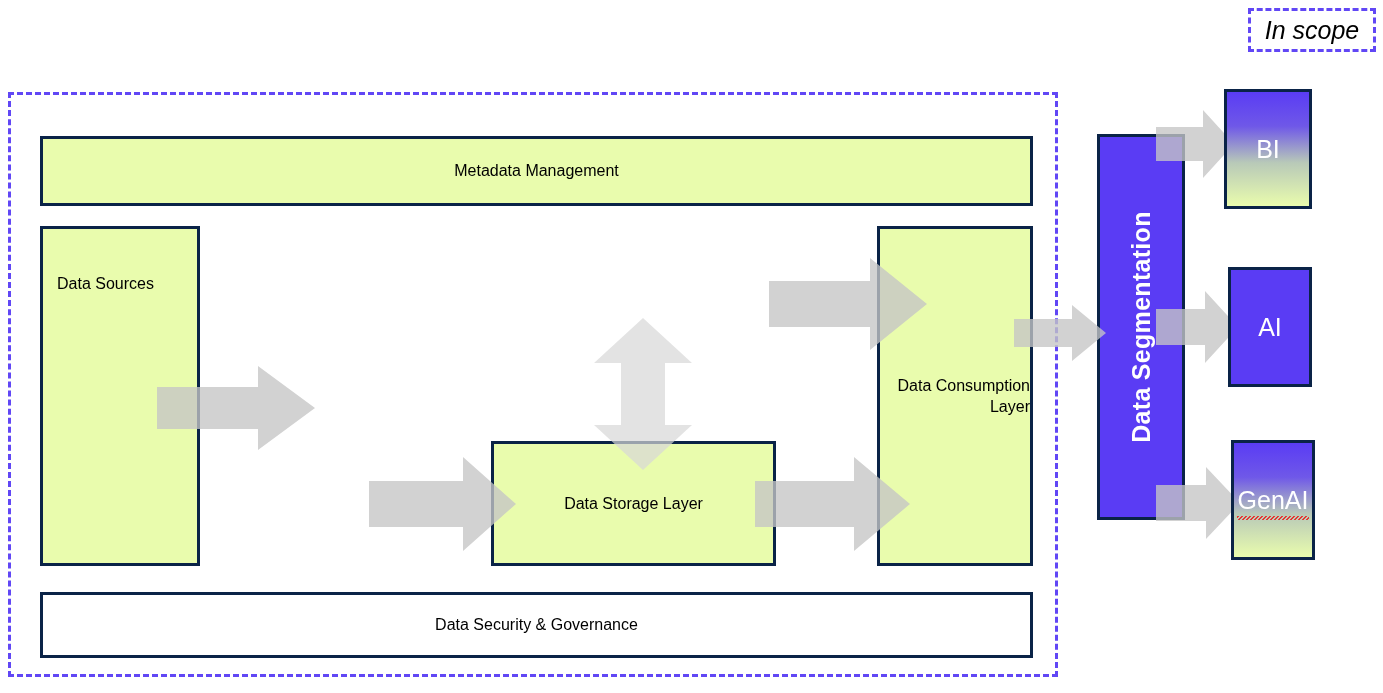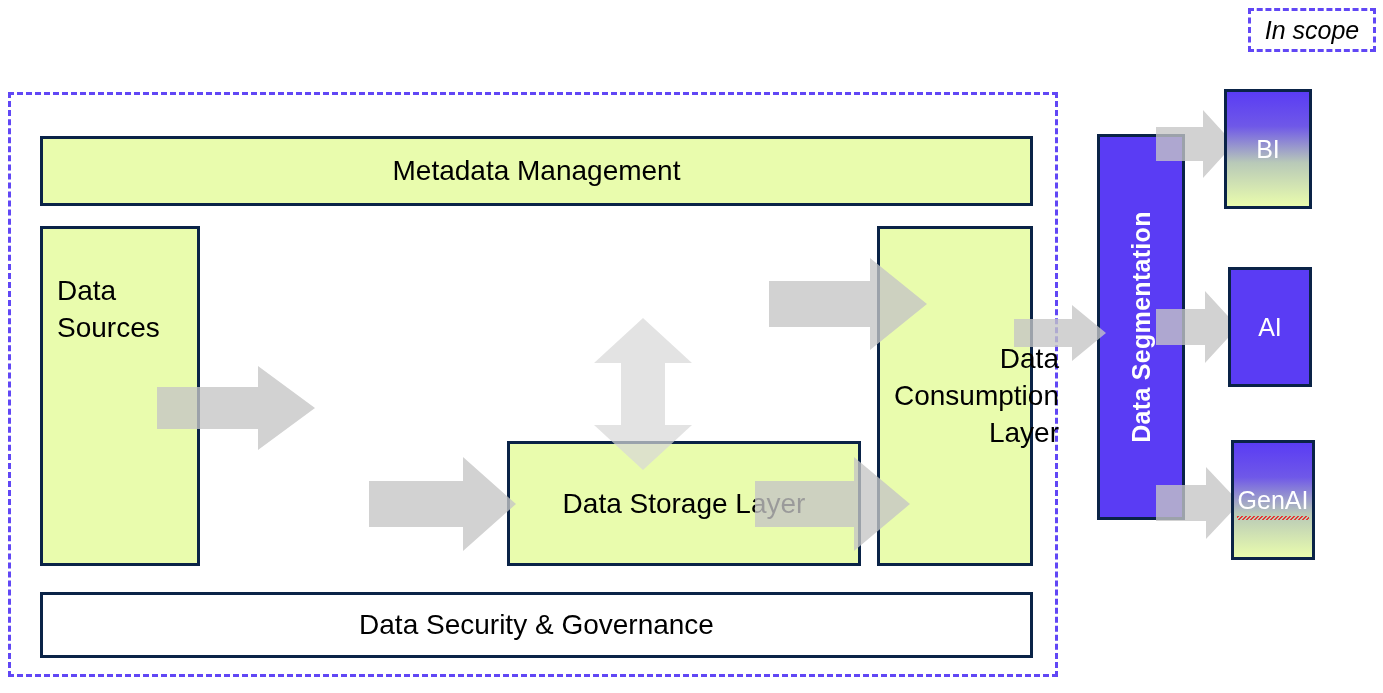--- a/index.html
+++ b/index.html
@@ -48,21 +48,21 @@
     box-sizing: border-box;
   }
 
   
   .node {
     position: absolute;
     box-sizing: border-box;
     border: 3px solid #0a2347;
     background: #e9fcad;
     color: #000000;
-    font-size: 28px;
+    font-size: 16px;
     line-height: 1.32;
     z-index: 2;
   }
   .node.white { background: #ffffff; }
 
   .node-label { position: absolute; }
 
   
   .lbl-center-mid {
     left: 0; right: 0; top: 50%;
@@ -158,21 +158,21 @@
   <div class="node" style="left:40px; top:136px; width:993px; height:70px;">
     <div class="node-label lbl-center-mid">Metadata Management</div>
   </div>
 
   <div class="node" style="left:40px; top:226px; width:160px; height:340px;">
     <div class="node-label lbl-left-top">Data Sources</div>
   </div>
 
 
 
-  <div class="node" style="left:491px; top:441px; width:354px; height:125px;margin-left:16px;">
+  <div class="node" style="left:491px; top:441px; width:285px; height:125px;">
     <div class="node-label lbl-center-mid">Data Storage Layer</div>
   </div>
 
   <div class="node" style="left:877px; top:226px; width:156px; height:340px;">
     <div class="node-label lbl-left-mid">Data Consumption Layer</div>
   </div>
 
   <div class="node white" style="left:40px; top:592px; width:993px; height:66px;padding-left:28px;">
     <div class="node-label lbl-center-mid">Data Security &amp; Governance</div>
   </div>

